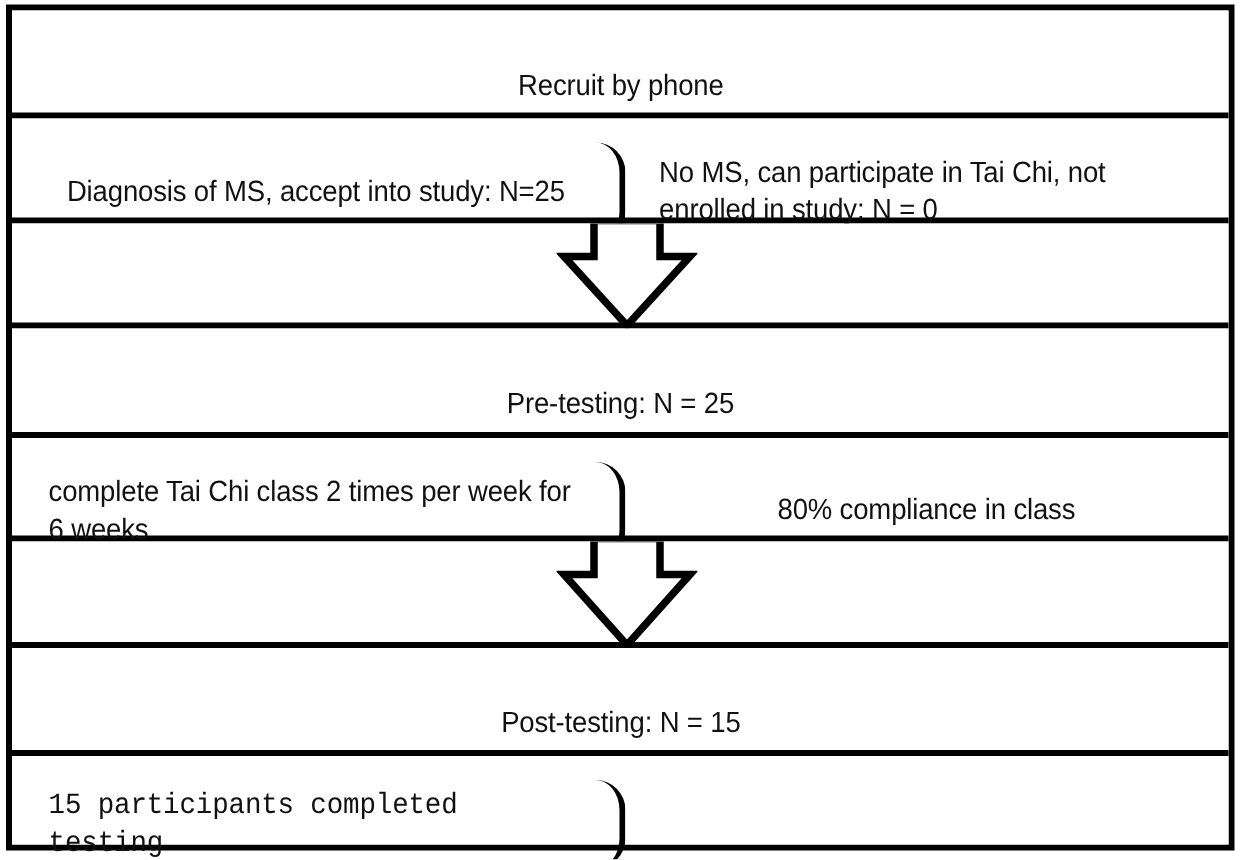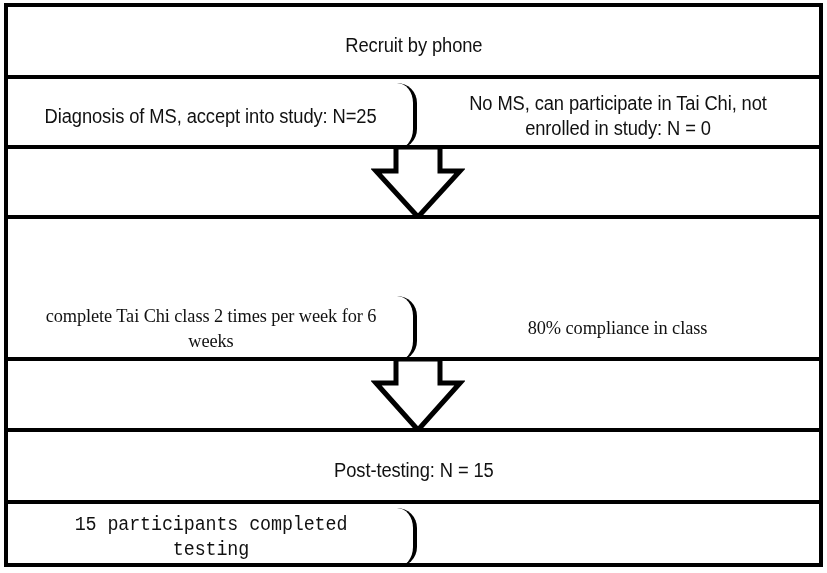--- a/index.html
+++ b/index.html
@@ -42,27 +42,27 @@
     box-sizing: border-box;
     background: #ffffff;
   }
 
   .row-divider-bottom {
     border-bottom: 4px solid #000000;
   }
 
   .cell {
     position: absolute;
-    top: 4px;
+    top: 16px;
     height: 100%;
     box-sizing: border-box;
     display: flex;
     align-items: center;
     justify-content: center;
-    text-align: center;
+    text-align: left;
     padding: 2px 10px;
   }
 
   .cell-full {
     left: 0;
     width: 100%;
   }
 
   .cell-left {
     left: 0;
@@ -127,22 +127,27 @@
         <span class="cell-text wide">No MS, can participate in Tai Chi, not enrolled in study: N = 0</span>
       </div>
     </div>
 
     <div class="row row-divider-bottom arrow-band" style="top:142px; height:70px;">
       <svg class="arrow-svg" width="94" height="70" viewBox="0 0 94 70">
         <polygon points="25,-2 25,22 5,22 47,68 89,22 69,22 69,-2" fill="#ffffff" stroke="#000000" stroke-width="5" stroke-linejoin="miter"></polygon>
       </svg>
     </div>
 
+    <div class="row row-divider-bottom" style="top:212px; height:73px;">
+      <div class="cell cell-full">
+        <span class="cell-text">Pre-testing: N = 25</span>
+      </div>
+    </div>
 
-    <div class="row row-divider-bottom" style="top:285px; height:69px;font-family:Liberation Serif, serif;">
+    <div class="row row-divider-bottom" style="top:285px; height:69px;">
       <div class="cell cell-left">
         <span class="cell-text wide">complete Tai Chi class 2 times per week for 6 weeks</span>
       </div>
       <div class="cell cell-right">
         <span class="cell-text wide">80% compliance in class</span>
       </div>
     </div>
 
     <div class="row row-divider-bottom arrow-band" style="top:354px; height:71px;">
       <svg class="arrow-svg" width="94" height="71" viewBox="0 0 94 71">

